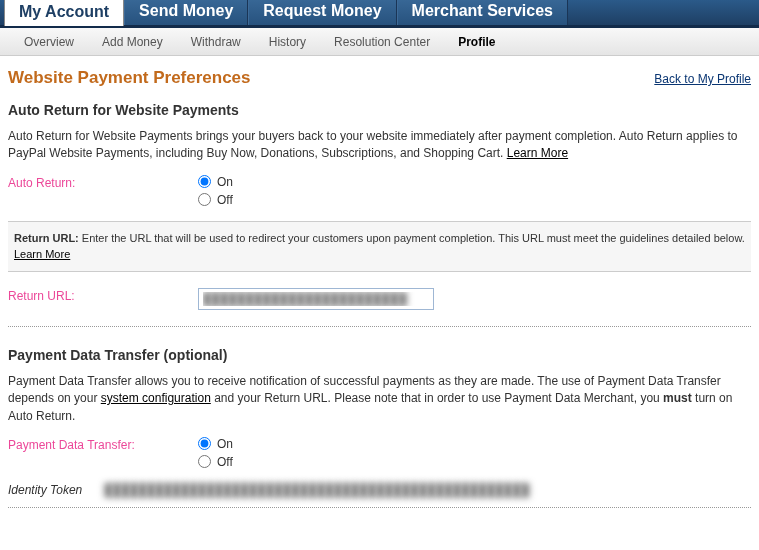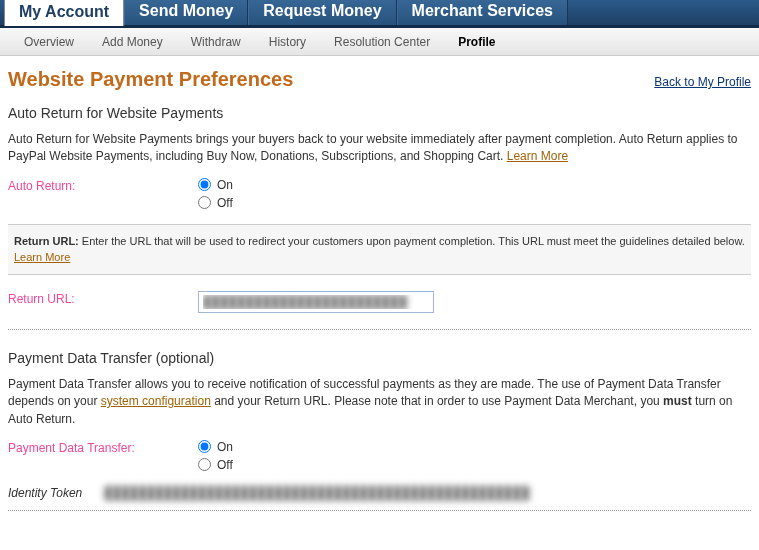--- a/index.html
+++ b/index.html
@@ -56,37 +56,37 @@
   .sub-nav-item.active { color: #000; font-weight: bold; }
   .content { padding: 12px 8px 20px; }
   .title-row {
     display: flex;
     justify-content: space-between;
     align-items: baseline;
     margin-bottom: 12px;
   }
   .page-title {
     color: #c26a1c;
-    font-size: 20px;
+    font-size: 17px;
     font-weight: bold;
   }
   .back-link { color: #093572; text-decoration: underline; font-size: 12px; cursor:pointer;}
   h3.section-h {
     font-size: 14px;
-    font-weight: normal;
+    font-weight: bold;
     color: #333;
     margin: 14px 0 10px;
   }
   p.section-p {
     font-size: 12px;
     color: #333;
     line-height: 1.45;
     margin: 0 0 12px;
   }
-  a.inline-link { color: #a16207; text-decoration: underline; cursor:pointer; }
+  a.inline-link { color: #000000; text-decoration: underline; cursor:pointer; }
   .form-row {
     display: flex;
     margin-bottom: 4px;
     align-items: flex-start;
   }
   .form-label {
     width: 190px;
     text-align: left;
     padding-right: 16px;
     padding-top: 1px;

